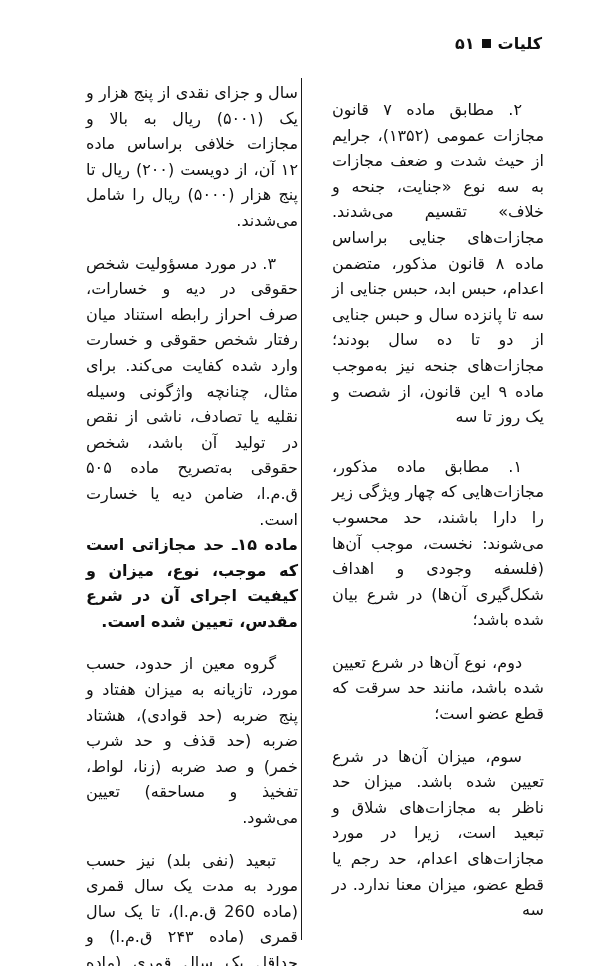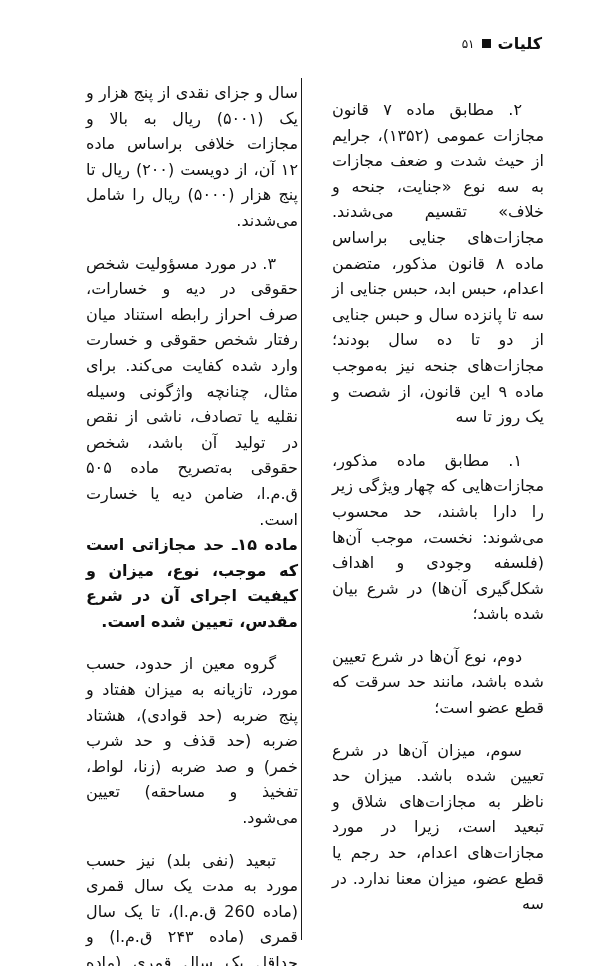--- a/index.html
+++ b/index.html
@@ -44,21 +44,21 @@
   }
   .page-header .hdr-label { font-size: 16px; font-weight: bold; }
   .page-header .hdr-sq {
     display: inline-block;
     width: 9px;
     height: 9px;
     background: #111;
     position: relative;
     top: 0px;
   }
-  .page-header .hdr-num { font-size: 12px; font-weight: normal; }
+  .page-header .hdr-num { font-size: 16px; font-weight: bold; }
 
   
   .col-sep {
     position: absolute;
     top: 78px;
     left: 301px;
     width: 1px;
     height: 862px;
     background: #1a1a1a;
   }
@@ -89,21 +89,21 @@
     text-justify: inter-word;
   }
   .col p.indent { text-indent: 22px; margin-top: 17px; }
   .col p.noindent { text-indent: 0; }
   .col p.heading {
     font-weight: bold;
     text-indent: 0;
     margin-bottom: 10px;
     text-align: justify;
   }
-  .col p.spaced-top { margin-top: 18px; }
+  .col p.spaced-top { margin-top: 24px; }
 </style>
 </head>
 <body>
 
 <div class="page">
 
 
   <div class="page-header">
     <span class="hdr-label">کلیات</span>
     <span class="hdr-sq"></span>

